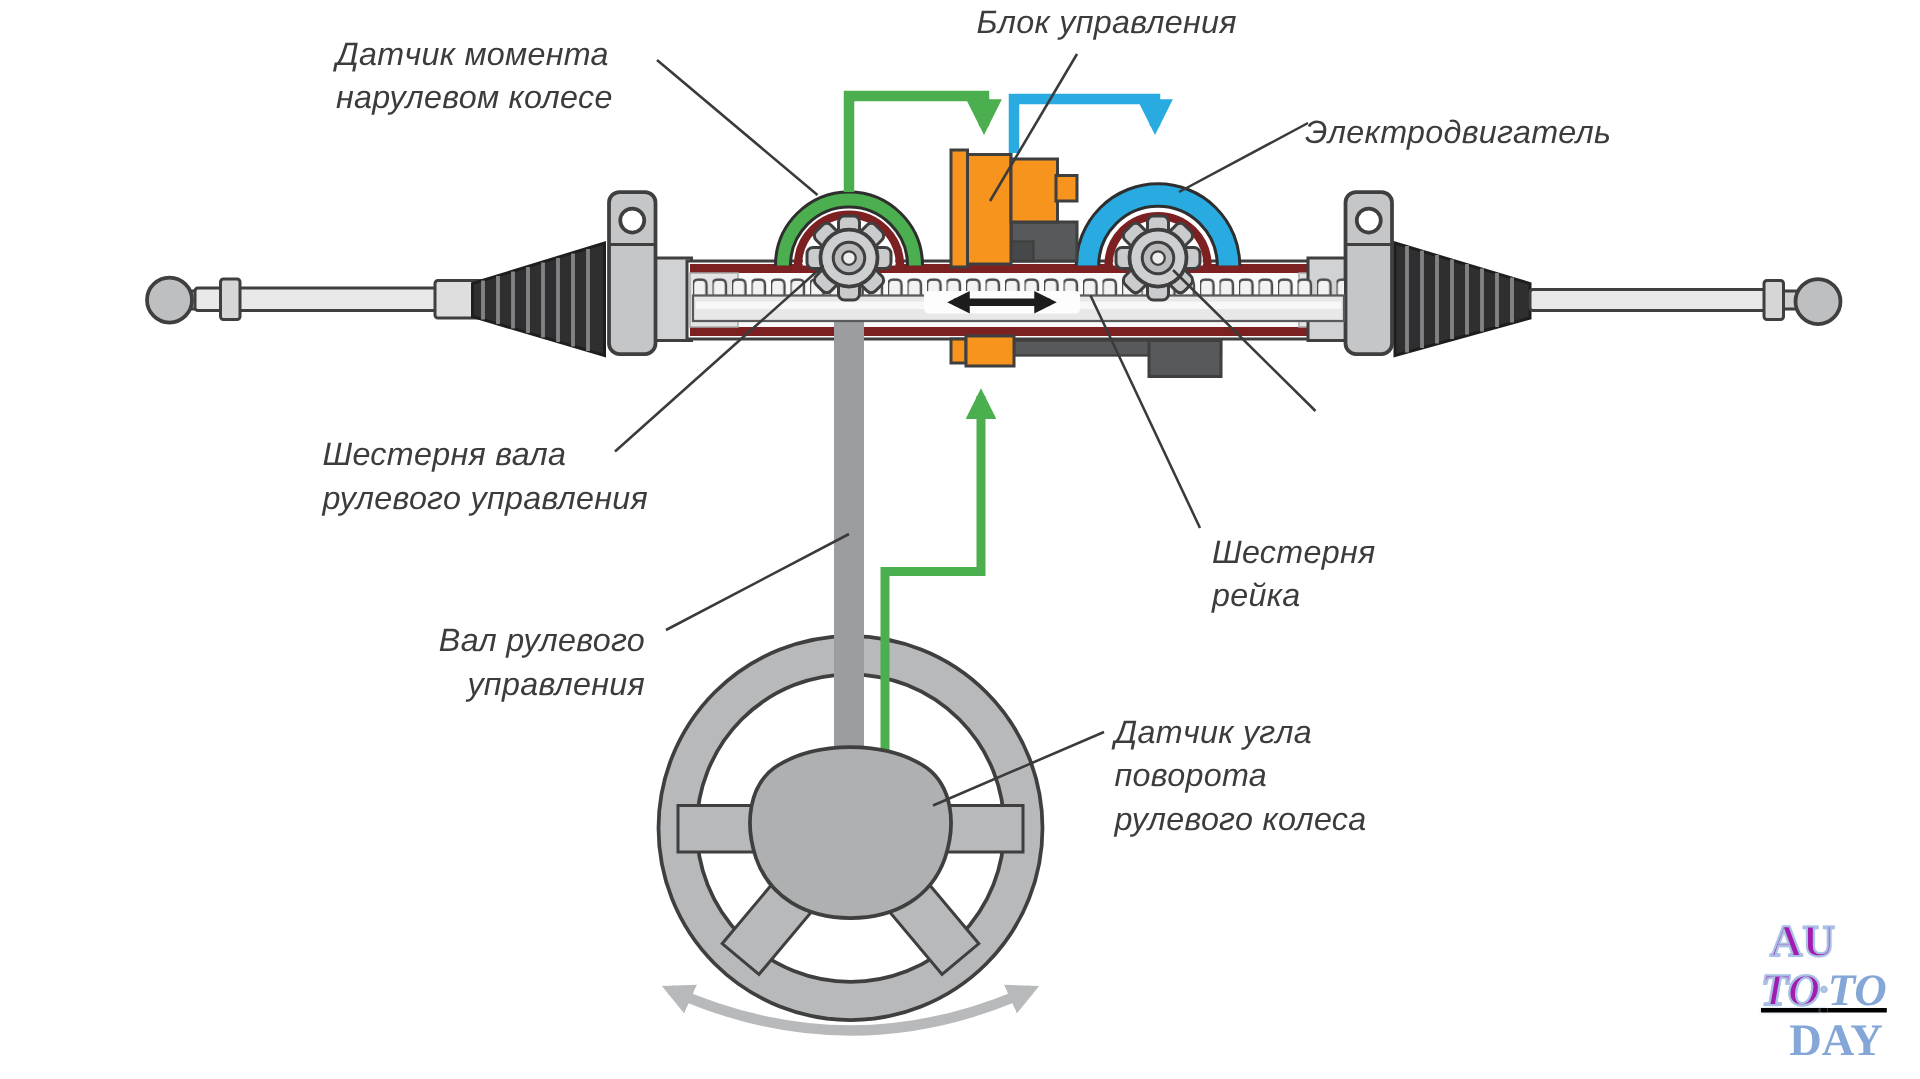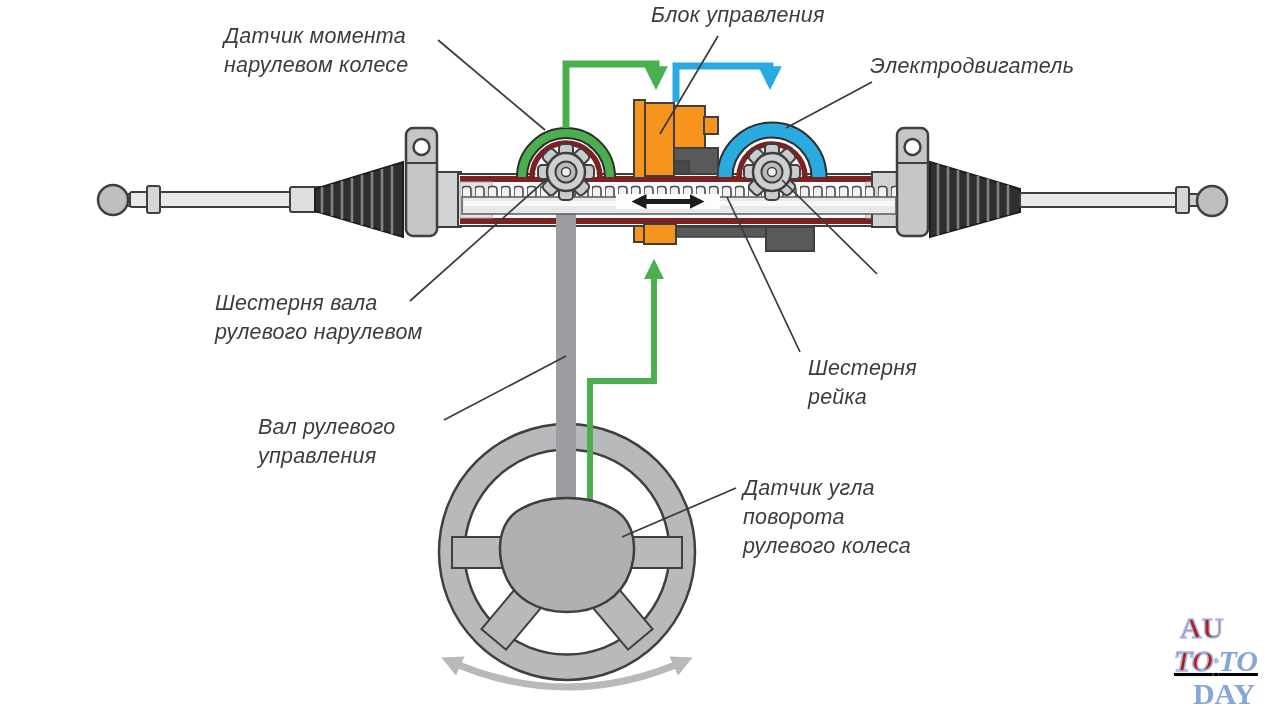--- a/index.html
+++ b/index.html
@@ -6,25 +6,25 @@
   #stage{
     position:relative;width:1280px;height:719px;background:#ffffff;overflow:hidden;
     font-family:"Liberation Sans","DejaVu Sans",sans-serif;
     border-radius:12px;
   }
   #diagram-svg{position:absolute;left:0;top:0;}
   .lbl{
     position:absolute;color:#3c3c3c;font-style:italic;font-size:21.5px;line-height:29px;
     white-space:pre-line;letter-spacing:.2px;
   }
-  .lbl.center{text-align:left;}
+  .lbl.center{text-align:right;}
   
   #watermark{position:absolute;left:1174px;top:611px;width:100px;
     font-family:"Liberation Serif","DejaVu Serif",serif;font-weight:bold;font-size:30px;line-height:33px;}
-  .wm-white{color:#b91c1c;-webkit-text-stroke:1.4px #a9c0e4;text-shadow:0 0 2px #c9d8ef;}
+  .wm-white{color:#a21caf;-webkit-text-stroke:1.4px #a9c0e4;text-shadow:0 0 2px #c9d8ef;}
   .wm-blue{color:#84a7d8;}
   .wm-line1{padding-left:6px;}
   .wm-line2{font-style:italic;text-decoration:underline;}
   .wm-dot{font-size:14px;vertical-align:6px;}
   .wm-line3{text-align:center;}
 </style>
 </head>
 <body>
 
 <div id="stage">
@@ -216,23 +216,23 @@
     <line x1="444" y1="420" x2="566" y2="356"></line>
     <line x1="727" y1="197" x2="800" y2="352"></line>
     <line x1="782" y1="180" x2="877" y2="274"></line>
     <line x1="622" y1="537" x2="736" y2="488"></line>
   </g>
 </svg>
 
   <div class="lbl" style="left:224px;top:22px;">Датчик момента
 нарулевом колесе</div>
   <div class="lbl" style="left:651px;top:1px;">Блок управления</div>
-  <div class="lbl" style="left:870px;top:52px;">Электродвигатель</div>
+  <div class="lbl" style="left:870px;top:74px;">Электродвигатель</div>
   <div class="lbl" style="left:215px;top:289px;">Шестерня вала
-рулевого нарулевом</div>
+рулевого управления</div>
   <div class="lbl center" style="left:258px;top:413px;width:172px;">Вал рулевого
 управления</div>
   <div class="lbl" style="left:808px;top:354px;">Шестерня
 рейка</div>
   <div class="lbl" style="left:743px;top:474px;">Датчик угла
 поворота
 рулевого колеса</div>
 
   <div id="watermark">
     <div class="wm-line1 wm-white">AU</div>

